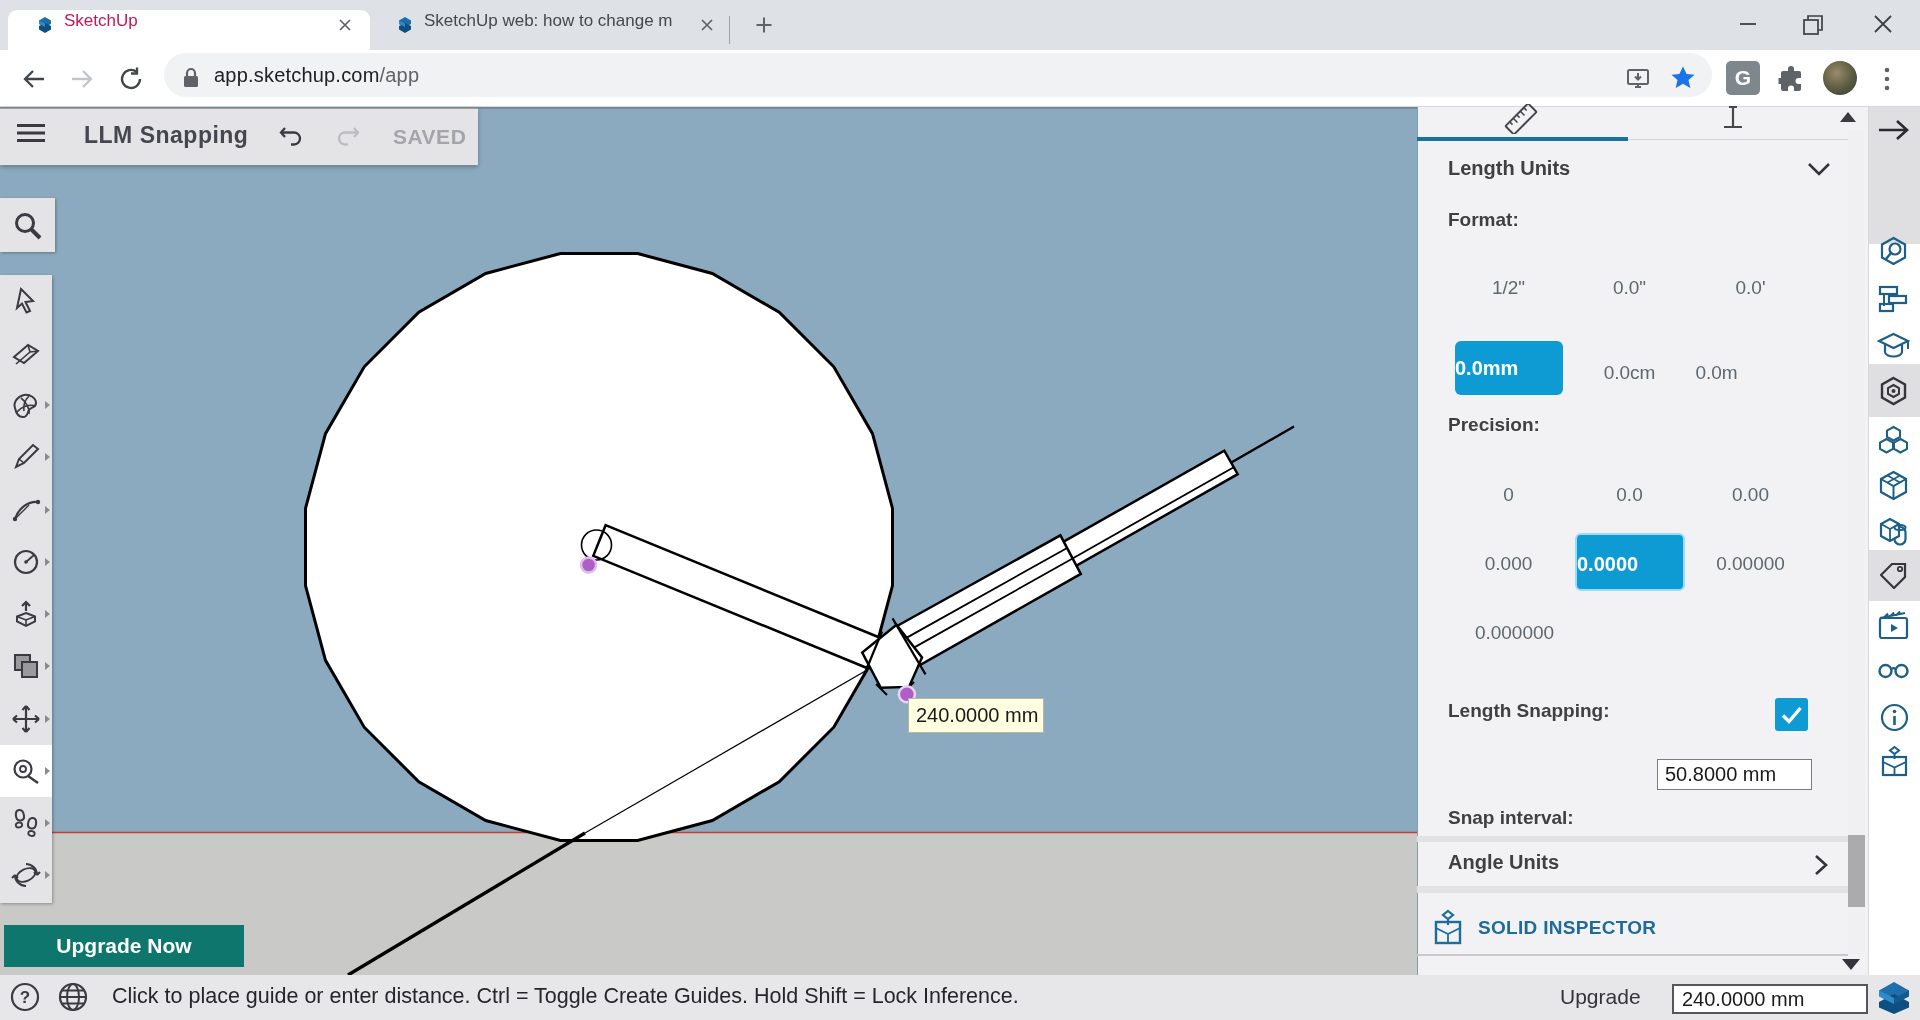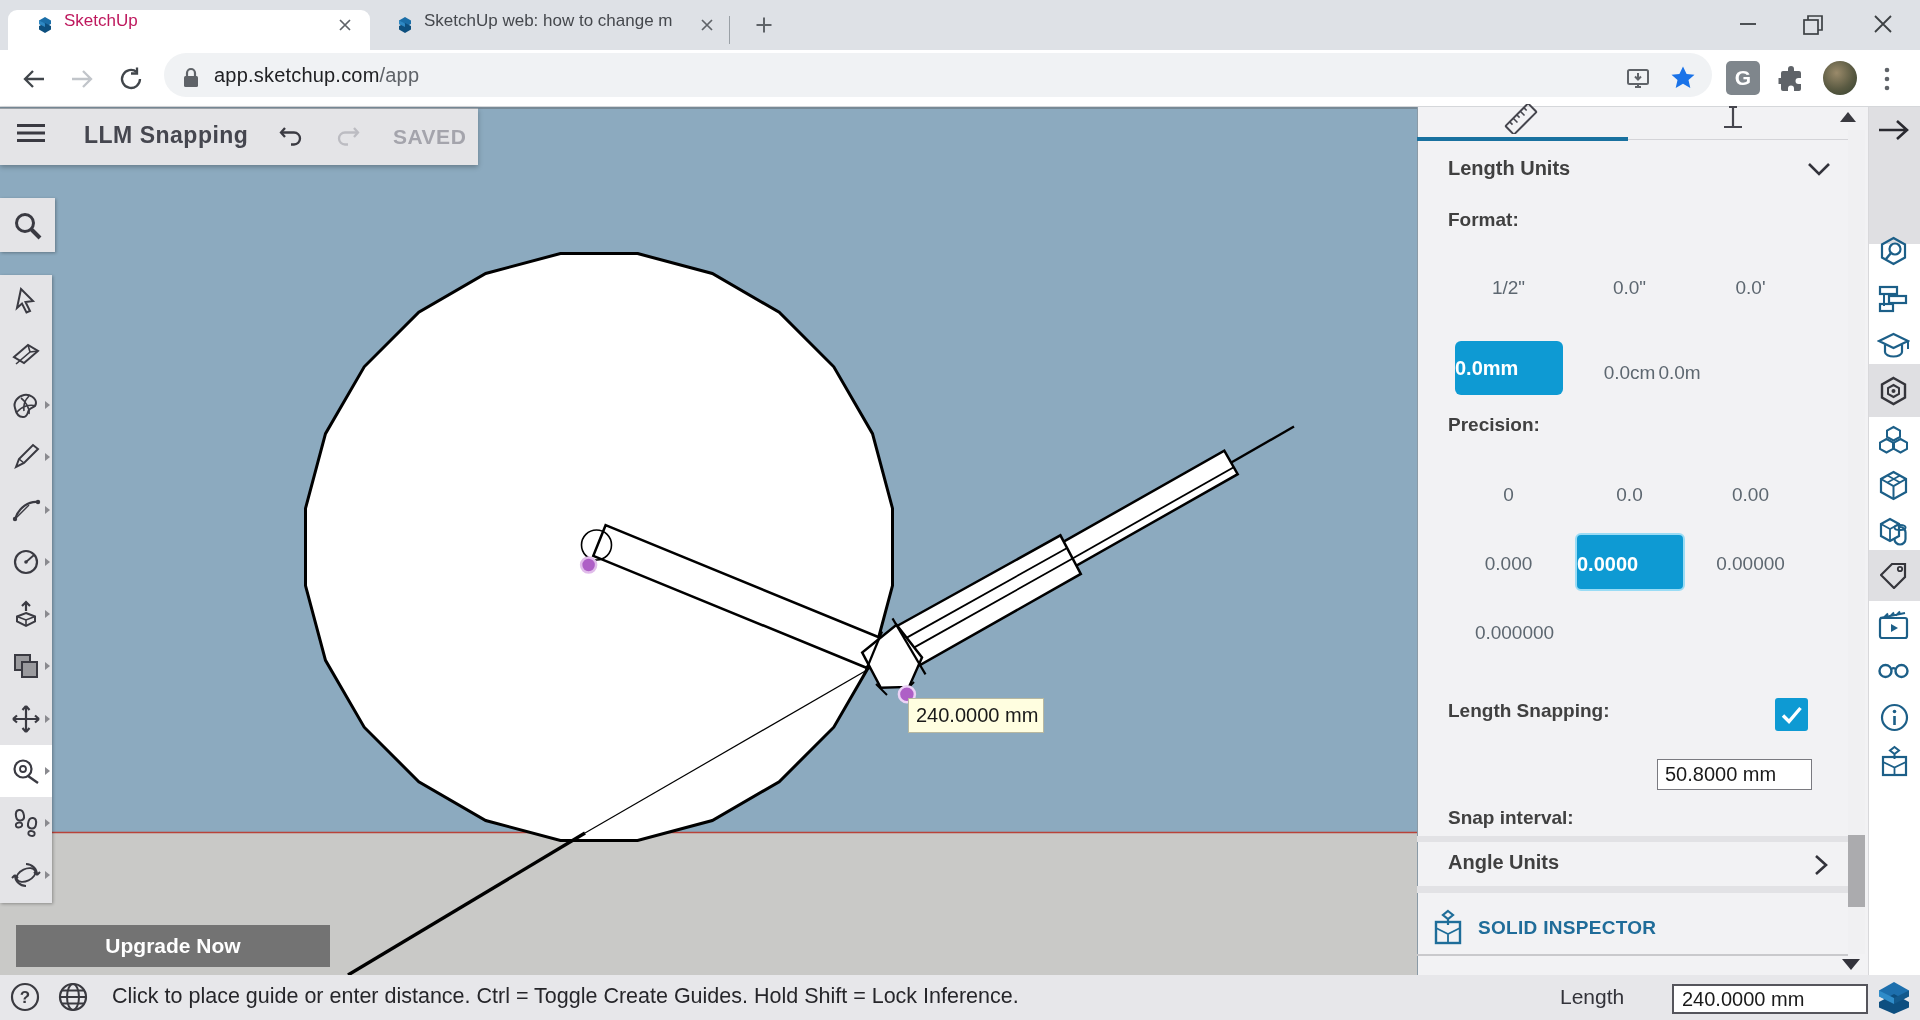--- a/index.html
+++ b/index.html
@@ -10,21 +10,21 @@
 #omni{position:absolute;left:164px;top:53px;width:1548px;height:44px;background:#f0f2f4;border-radius:22px}
 #url{position:absolute;left:214px;top:64px;font-size:20px;color:#202124;letter-spacing:.2px}
 #appheader{position:absolute;left:0;top:108px;width:478px;height:57px;background:#e4e4e7;box-shadow:0 2px 5px rgba(0,0,0,.28)}
 #apptitle{position:absolute;left:84px;top:122px;font-size:23px;font-weight:bold;color:#45464f;letter-spacing:.5px}
 #saved{position:absolute;left:393px;top:125px;font-size:21px;font-weight:bold;color:#a4a4ac;letter-spacing:.5px}
 #searchbox{position:absolute;left:0;top:198px;width:55px;height:54px;background:#e4e4e7;box-shadow:1px 1px 3px rgba(0,0,0,.3)}
 #toolbar{position:absolute;left:0;top:275px;width:52px;height:628px;background:#e4e4e7;box-shadow:1px 1px 3px rgba(0,0,0,.3)}
 #toolhl{position:absolute;left:0;width:52px;height:52px;background:#fff}
 .tool{position:absolute;left:11px;width:30px;height:30px}
 .fly{position:absolute;left:45px;width:0;height:0;border-left:5px solid #8a8a8f;border-top:4px solid transparent;border-bottom:4px solid transparent}
-#upgrade{position:absolute;left:16px;top:925px;width:314px;height:42px;background:#737373;color:#fff;font-size:21px;font-weight:bold;text-align:center;line-height:42px}
+#upgrade{position:absolute;left:4px;top:925px;width:240px;height:42px;background:#0f766e;color:#fff;font-size:21px;font-weight:bold;text-align:center;line-height:42px}
 #statusbar{position:absolute;left:0;top:975px;width:1920px;height:45px;background:#e7e7ea}
 #statustext{position:absolute;left:112px;top:984px;font-size:21.5px;color:#26262a}
 #lenlabel{position:absolute;left:1560px;top:985px;font-size:21px;color:#33333a}
 #leninput{position:absolute;left:1672px;top:984px;width:196px;height:30px;background:#fff;border:2px solid #55555c;font-size:20px;color:#1a1a1a;line-height:26px;padding-left:8px}
 #tooltip{position:absolute;left:908px;top:698px;width:136px;height:35px;background:#fffee0;border:1px solid #b8b8a0;font-size:20px;color:#1a1a1a;line-height:33px;padding-left:7px}
 #panel{position:absolute;left:1417px;top:107px;width:451px;height:868px;background:#f2f2f4;border-left:1px solid #8a9aa6}
 .plabel{position:absolute;font-weight:bold;color:#404040;font-size:19px}
 .pval{position:absolute;width:119px;text-align:center;font-size:19px;color:#5d6770}
 .pbtn{position:absolute;width:108px;height:54px;background:#0e9ad3;border-radius:6px;color:#fff;font-size:20px;font-weight:bold;text-align:left;line-height:54px}
 .divband{position:absolute;left:1417px;width:431px;height:6px;background:#e2e2e5}
@@ -227,21 +227,21 @@
  <svg class="abs" style="left:10px;top:982px" width="30" height="30" viewBox="0 0 30 30">
     <circle cx="15" cy="15" r="13" fill="none" stroke="#3a3a40" stroke-width="2.2"></circle>
     <text x="15" y="21" font-size="17" font-weight="bold" fill="#3a3a40" text-anchor="middle" font-family="Liberation Sans">?</text>
   </svg>
  <svg class="abs" style="left:58px;top:982px" width="30" height="30" viewBox="0 0 30 30">
     <circle cx="15" cy="15" r="13" fill="none" stroke="#3a3a40" stroke-width="2.2"></circle>
     <ellipse cx="15" cy="15" rx="6" ry="13" fill="none" stroke="#3a3a40" stroke-width="2"></ellipse>
     <path d="M2 15H28M4 8.5H26M4 21.5H26" stroke="#3a3a40" stroke-width="2" fill="none"></path>
   </svg>
  <div id="statustext">Click to place guide or enter distance. Ctrl = Toggle Create Guides. Hold Shift = Lock Inference.</div>
- <div id="lenlabel">Length</div>
+ <div id="lenlabel">Upgrade</div>
  <div id="leninput">240.0000 mm</div>
 
 <div id="panel"></div>
 <svg class="abs" style="left:1502px;top:104px" width="38" height="30" viewBox="0 0 38 30">
     <g transform="rotate(-45 19 15)">
       <rect x="3" y="9" width="32" height="12" rx="1" fill="none" stroke="#46464e" stroke-width="2"></rect>
       <path d="M9 9v4M14 9v6M19 9v4M24 9v6M29 9v4" stroke="#46464e" stroke-width="1.6"></path>
     </g>
   </svg>
 <svg class="abs" style="left:1720px;top:104px" width="26" height="28" viewBox="0 0 26 28">
@@ -253,21 +253,21 @@
 <div class="plabel" style="left:1448px;top:157px;font-size:20px">Length Units</div>
 <svg class="abs" style="left:1806px;top:161px" width="26" height="18" viewBox="0 0 26 18">
     <path d="M3 3 13 13 23 3" fill="none" stroke="#33333b" stroke-width="2.6"></path>
   </svg>
 <div class="plabel" style="left:1448px;top:209px">Format:</div>
 <div class="pval" style="left:1449px;top:277px">1/2"</div>
 <div class="pval" style="left:1570px;top:277px">0.0"</div>
 <div class="pval" style="left:1691px;top:277px">0.0'</div>
 <div class="pbtn" style="left:1455px;top:341px">0.0mm</div>
 <div class="pval" style="left:1570px;top:362px">0.0cm</div>
-<div class="pval" style="left:1620px;top:362px">0.0m</div>
+<div class="pval" style="left:1657px;top:362px">0.0m</div>
 <div class="plabel" style="left:1448px;top:414px">Precision:</div>
 <div class="pval" style="left:1449px;top:484px">0</div>
 <div class="pval" style="left:1570px;top:484px">0.0</div>
 <div class="pval" style="left:1691px;top:484px">0.00</div>
 <div class="pval" style="left:1449px;top:553px">0.000</div>
 <div class="pbtn" style="left:1575px;top:533px;width:110px;height:58px;line-height:58px;border:2px solid #9adcf5">0.0000</div>
 <div class="pval" style="left:1691px;top:553px">0.00000</div>
 <div class="pval" style="left:1455px;top:622px">0.000000</div>
 <div class="plabel" style="left:1448px;top:700px">Length Snapping:</div>
 <div class="abs" style="left:1775px;top:698px;width:33px;height:33px;background:#0e9ad3;border-radius:3px"></div>

